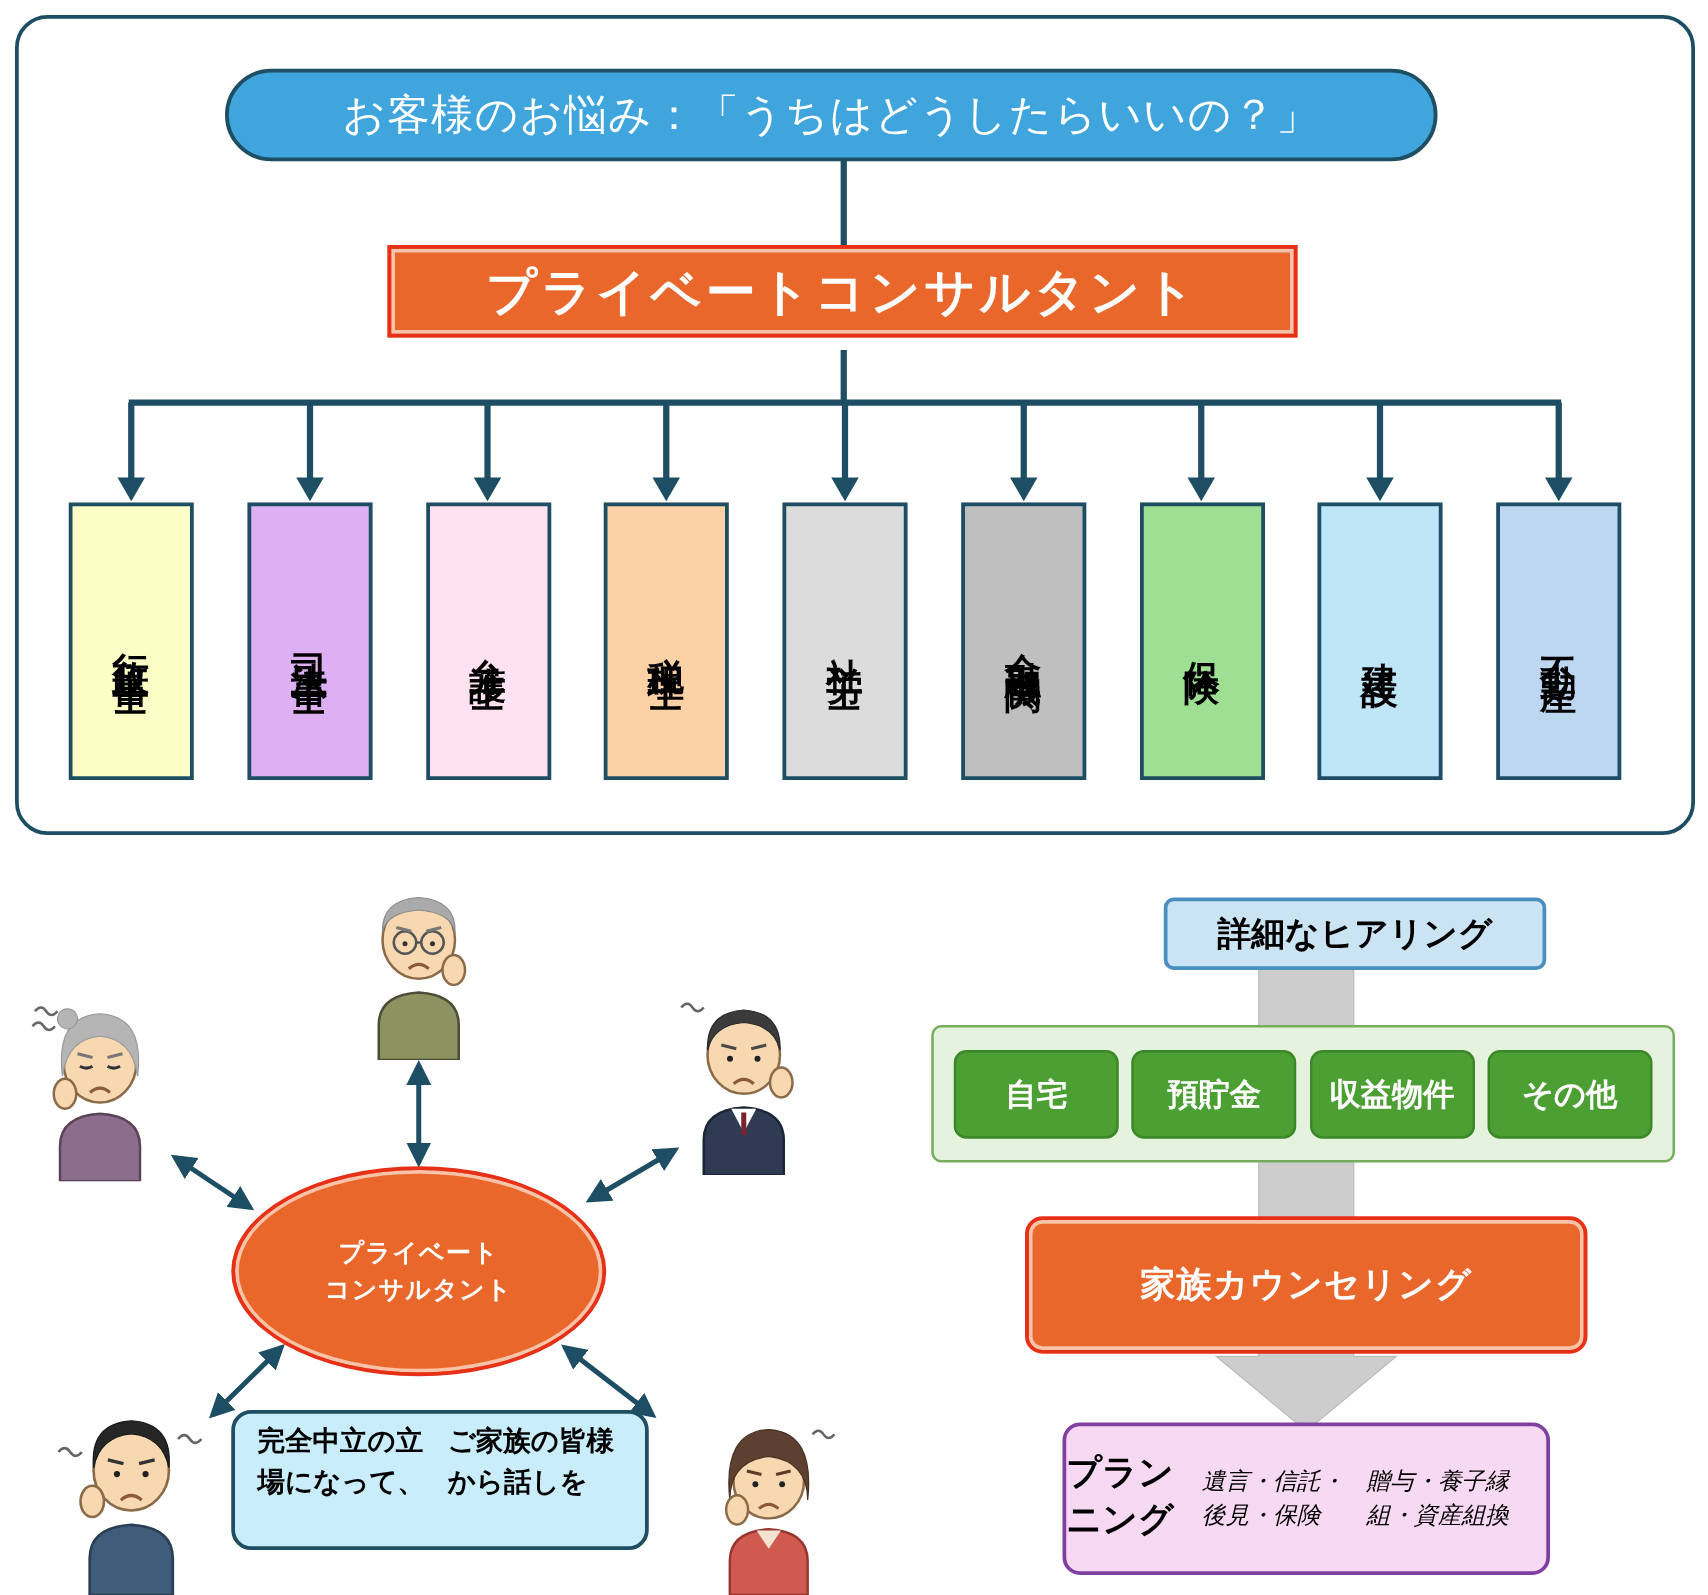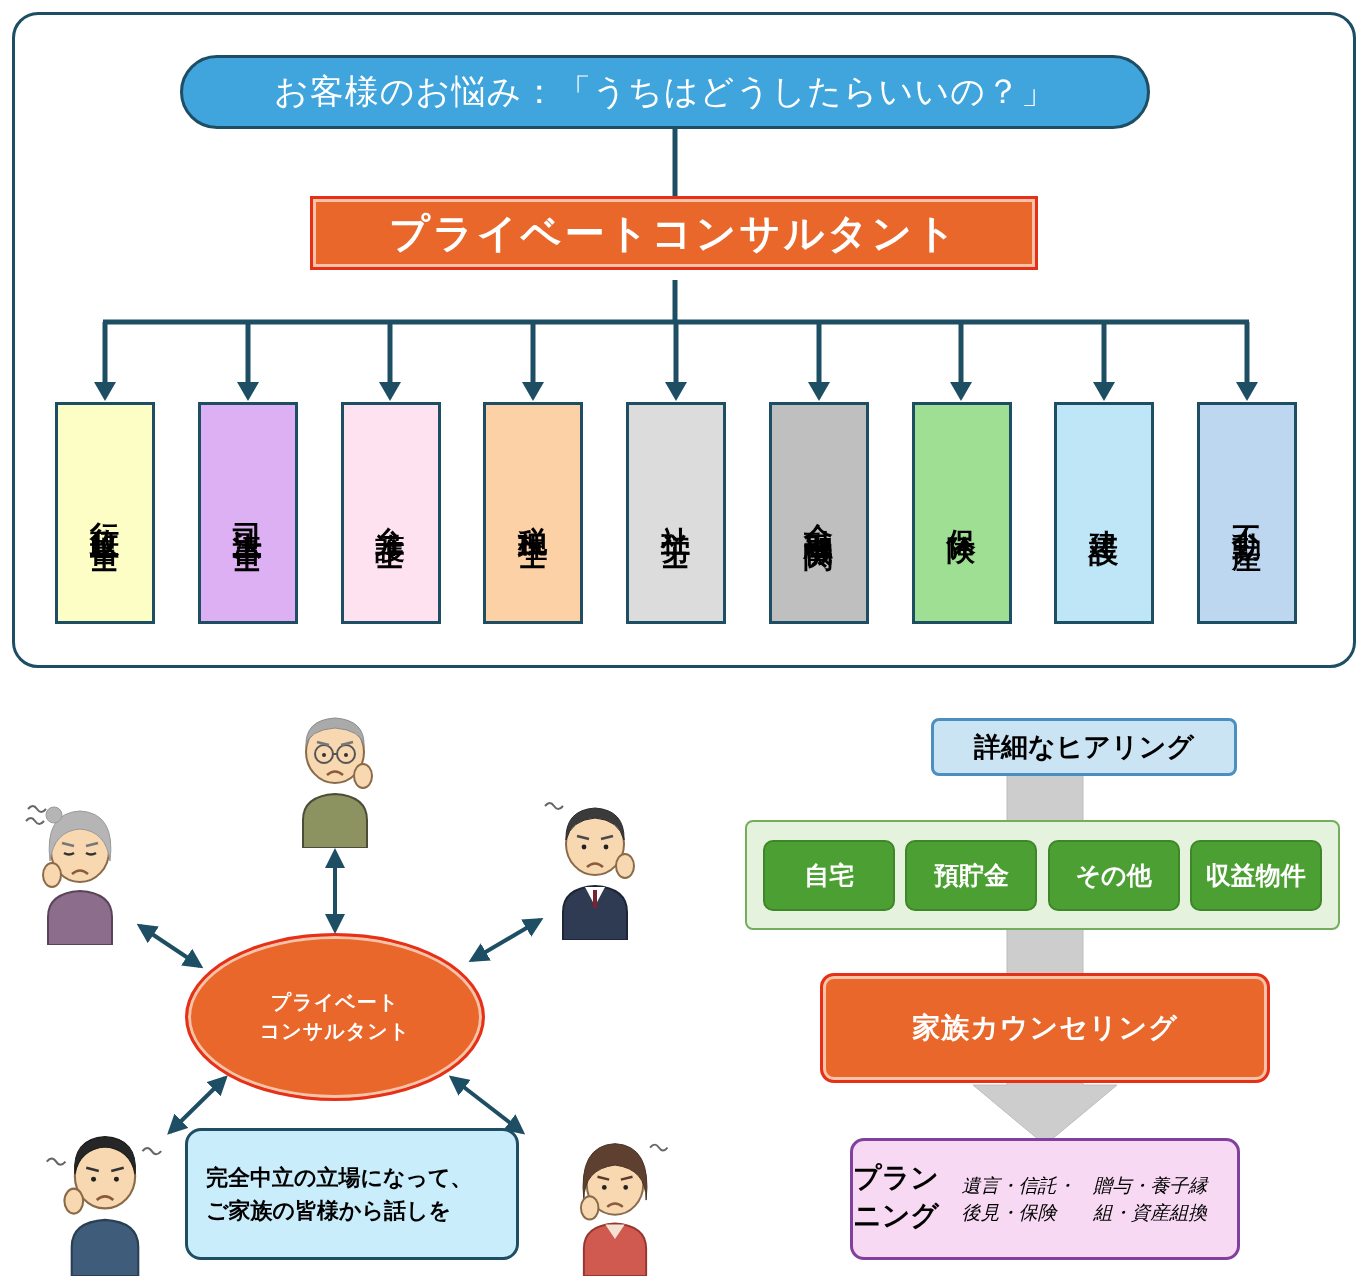--- a/index.html
+++ b/index.html
@@ -25,23 +25,23 @@
     display:flex;align-items:center;justify-content:center;}
   .specialist-box span{writing-mode:vertical-rl;text-orientation:upright;
     font-weight:bold;font-size:29px;color:#000;letter-spacing:7px;}
 
   
   .hub-ellipse{position:absolute;left:185px;top:933px;width:300px;height:168px;
     background:#E9672B;border:3px solid #E63118;border-radius:50%;
     box-shadow:inset 0 0 0 3px #F8C3A8;box-sizing:border-box;
     display:flex;flex-direction:column;align-items:center;justify-content:center;
     color:#fff;font-weight:bold;font-size:20px;line-height:1.45;letter-spacing:1px;}
-  .note-box{position:absolute;left:185px;top:1128px;width:334px;height:132px;
+  .note-box{position:absolute;left:185px;top:1128px;width:334px;height:112px;
     background:#C9EDFA;border:3px solid #1D4E63;border-radius:16px;box-sizing:border-box;
-    display:flex;flex-direction:column;justify-content:center;padding:6px 18px;
+    display:flex;flex-direction:row;justify-content:center;padding:6px 18px;
     font-weight:bold;font-size:22px;color:#000;line-height:1.5;}
   .person{position:absolute;}
 
   
   .hearing-box{position:absolute;left:895px;top:718px;width:306px;height:58px;
     background:#CBE4F3;border:3px solid #4A8FBF;border-radius:8px;box-sizing:border-box;
     display:flex;align-items:center;justify-content:center;
     font-weight:bold;font-size:27px;color:#000;margin-left:36px;}
   .gray-arrow-svg{position:absolute;left:720px;top:680px;pointer-events:none;}
   .asset-panel{position:absolute;left:745px;top:820px;width:595px;height:110px;
@@ -234,22 +234,22 @@
     <polygon points="287,85 363,85 363,405 397,405 325,465 253,405 287,405" fill="#CDCDCD" stroke="#bcbcbc" stroke-width="1"></polygon>
   </svg>
 
   <div class="hearing-box">
     <span>詳細なヒアリング</span>
   </div>
 
   <div class="asset-panel">
       <div class="asset-button">自宅</div>
       <div class="asset-button">預貯金</div>
+      <div class="asset-button">収益物件</div>
       <div class="asset-button">その他</div>
-      <div class="asset-button">収益物件</div>
     </div>
 
   <div class="coaching-box">
     <span>家族カウンセリング</span>
   </div>
 
   <div class="planning-box">
     <div class="planning-title">プランニング</div>
     <div class="planning-line">遺言・信託・後見・保険</div>
     <div class="planning-line">贈与・養子縁組・資産組換</div>

